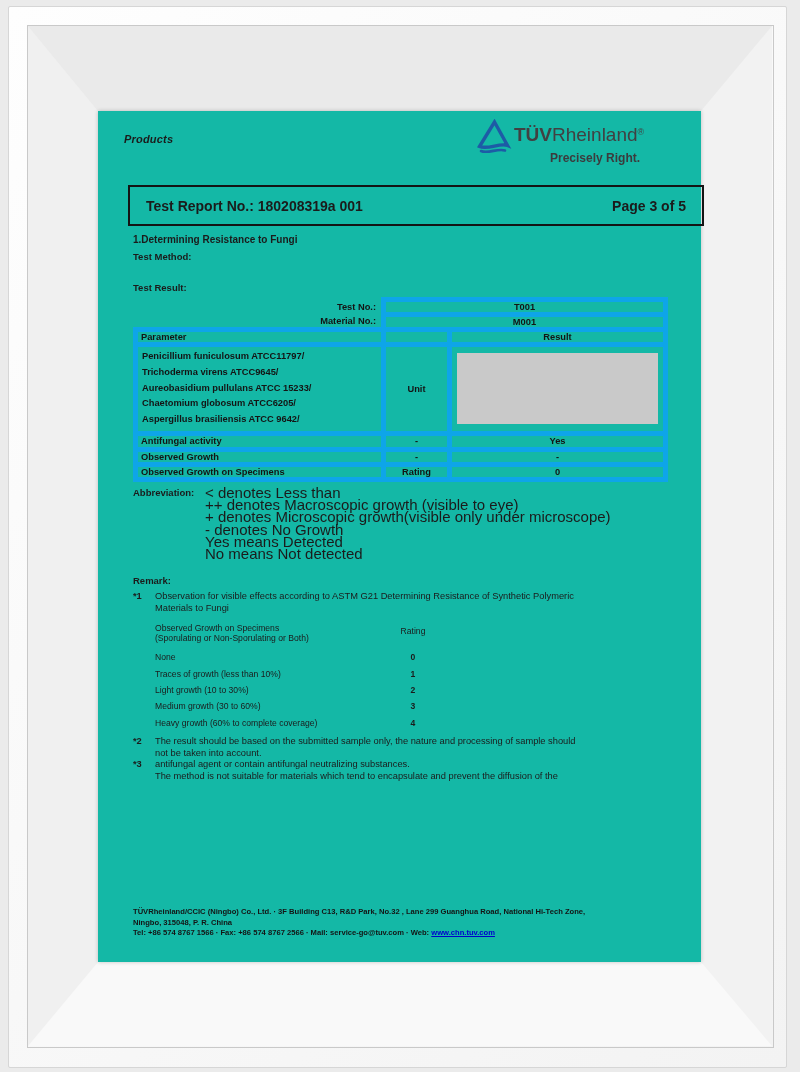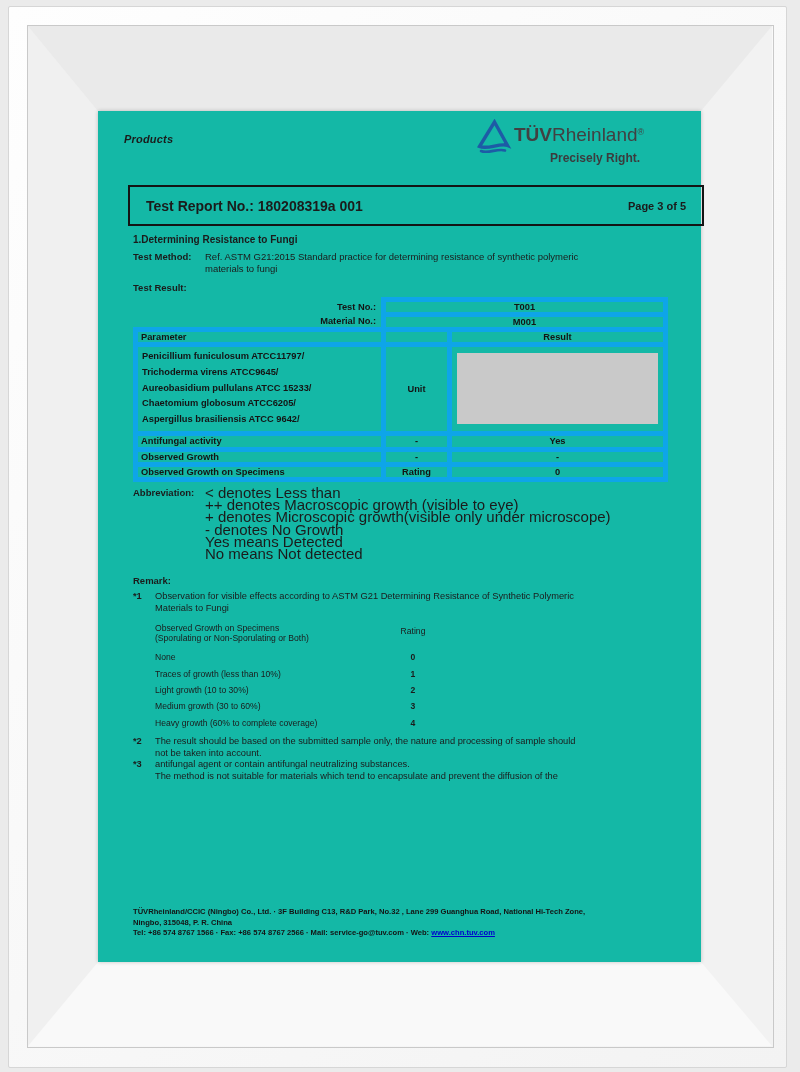--- a/index.html
+++ b/index.html
@@ -29,21 +29,21 @@
   .brand{left:416px;top:13px;font-size:19px;color:#414042;white-space:nowrap;}
   .brand .b1{font-weight:700;}
   .brand .b2{font-weight:400;}
   .brand sup{font-size:9px;vertical-align:6px;}
   .tagline{left:417px;top:40px;font-size:12px;font-weight:700;color:#3b3b3d;padding-left:35px;}
 
   
   .report-bar{left:30px;top:74px;width:540px;height:37px;border:2px solid #141414;
     display:flex;align-items:center;justify-content:space-between;padding:0 16px;}
   .report-title{font-size:14px;font-weight:700;}
-  .report-page{font-size:11px;font-weight:700;}
+  .report-page{font-size:14px;font-weight:700;}
 
   .h1{left:35px;top:123px;font-size:10px;font-weight:700;}
   .tm-label{left:35px;top:140px;font-size:9.5px;font-weight:700;}
   .tm-text{left:107px;top:140px;width:450px;font-size:9.5px;line-height:11.5px;}
   .tr-label{left:35px;top:171px;font-size:9.5px;font-weight:700;}
 
   
   .rtable{left:35px;top:186px;border-collapse:collapse;table-layout:fixed;
     font-size:9.3px;font-weight:700;color:#141414;}
   .rtable td{padding:0 3px;vertical-align:middle;}
@@ -103,24 +103,20 @@
       </div>
       <div class="abs tagline">Precisely Right.</div>
 
       <div class="abs report-bar">
         <span class="report-title">Test Report No.: 180208319a 001</span>
         <span class="report-page">Page 3 of 5</span>
       </div>
 
       <div class="abs h1">1.Determining Resistance to Fungi</div>
       <div class="abs tm-label">Test Method:</div>
-      <div class="abs tm-text">
-        <div>Ref. ASTM G21:2015 Standard practice for determining resistance of synthetic polymeric</div>
-        <div>materials to fungi</div>
-      </div>
       <div class="abs tr-label">Test Result:</div>
 
       <table class="abs rtable">
         <tbody>
             <tr class="h15">
           <td class="nb c1">Test No.:</td>
           <td class="bd ctr" colspan="2">T001</td>
         </tr>
         <tr class="h15">
           <td class="nb c1">Material No.:</td>

